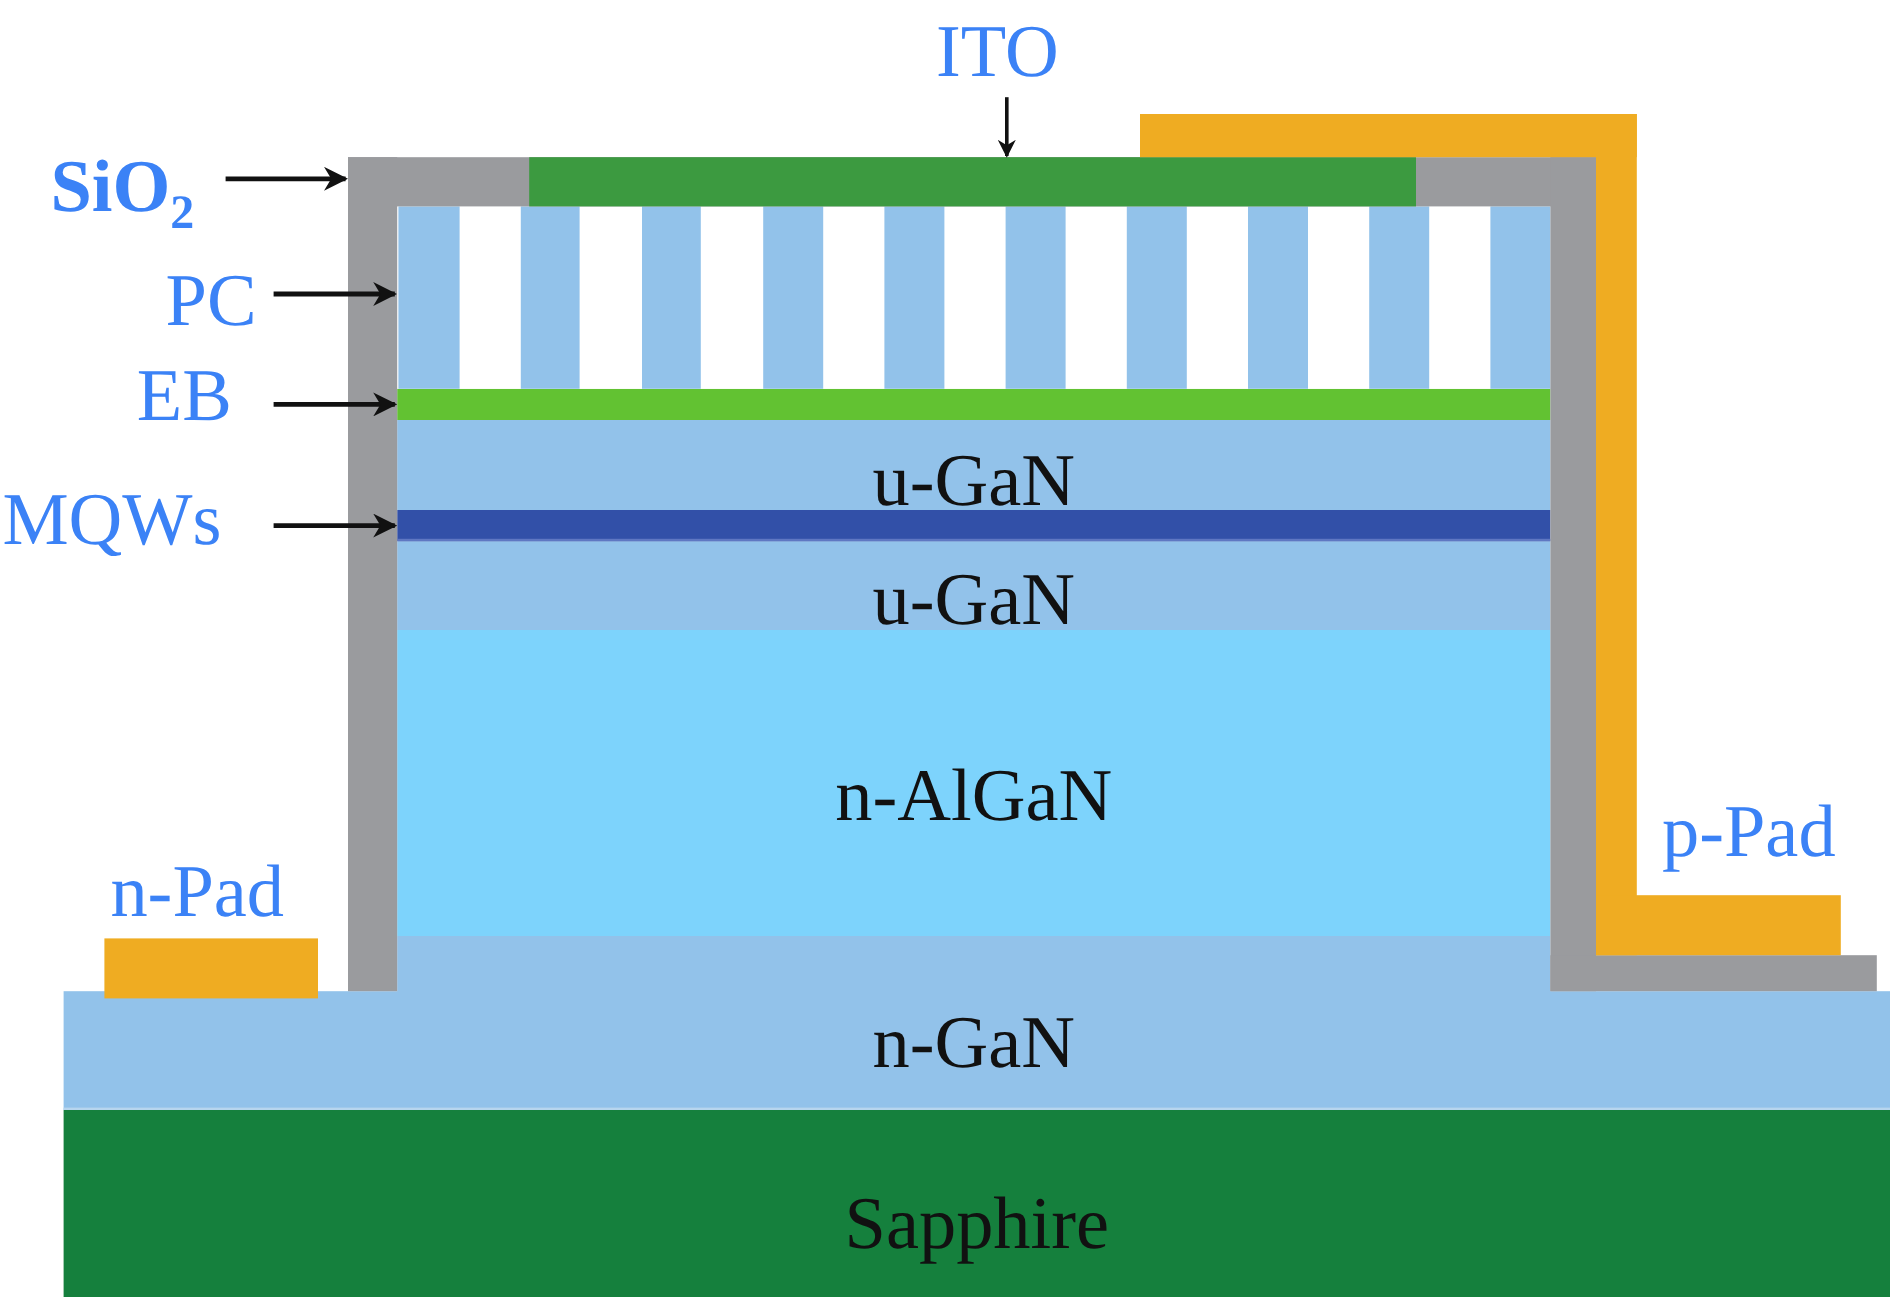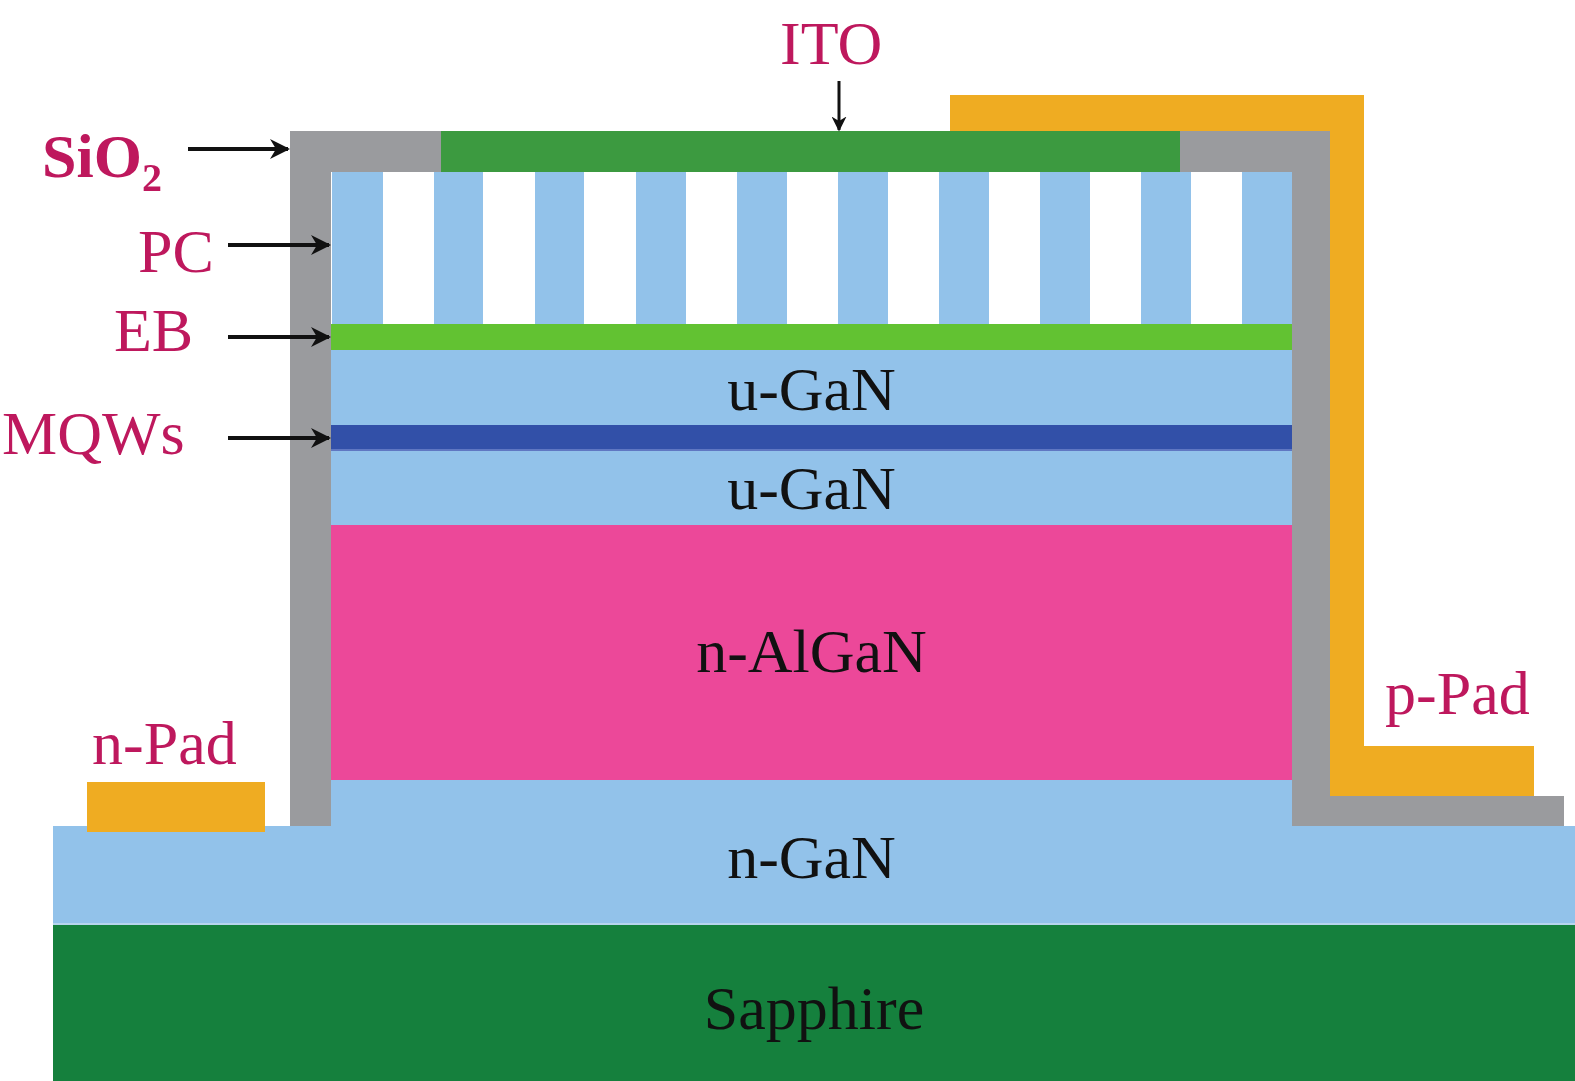--- a/index.html
+++ b/index.html
@@ -1,34 +1,34 @@
 <!DOCTYPE html>
 <html><head>
 <meta charset="utf-8">
 <style>
   html, body { margin:0; padding:0; background:#ffffff; }
   body { width:1575px; height:1081px; position:relative; overflow:hidden; font-family:"Liberation Serif","DejaVu Serif",serif; }
   .abs { position:absolute; }
-  .lbl { position:absolute; color:#be185d; font-size:62px; line-height:1; white-space:nowrap; }
-  .layer-text { position:absolute; left:0; right:0; text-align:center; color:#111; font-size:62px; line-height:1; }
+  .lbl { position:absolute; color:#3b82f6; font-size:62px; line-height:1; white-space:nowrap; }
+  .layer-text { position:absolute; left:0; right:0; text-align:center; color:#111; font-size:62px; line-height:1;margin-top:12px; }
   svg { position:absolute; left:0; top:0; }
   sub { font-size:40px; vertical-align:-14px; }
 </style>
 </head>
 <body>
 
 <div class="abs" style="left:53px;top:925px;width:1522px;height:156px;background:#15803d;">
   <div class="layer-text" style="top:52px;">Sapphire</div>
 </div>
 
 <div class="abs" style="left:53px;top:826px;width:1522px;height:99px;background:#92c2ea;border-bottom:2px solid #b7d5ee;box-sizing:border-box;"></div>
 <div class="abs" style="left:331px;top:780px;width:961px;height:50px;background:#92c2ea;"></div>
 <div class="layer-text" style="left:331px;width:961px;top:826px;">n-GaN</div>
 
-<div class="abs" style="left:331px;top:525px;width:961px;height:255px;background:#ec4899;">
+<div class="abs" style="left:331px;top:525px;width:961px;height:255px;background:#7dd3fc;">
   <div class="layer-text" style="top:95px;">n-AlGaN</div>
 </div>
 
 <div class="abs" style="left:331px;top:451px;width:961px;height:74px;background:#92c2ea;">
   <div class="layer-text" style="top:6px;">u-GaN</div>
 </div>
 
 <div class="abs" style="left:331px;top:425px;width:961px;height:26px;background:#3250a8;border-bottom:2px solid #5f77c2;box-sizing:border-box;"></div>
 
 <div class="abs" style="left:331px;top:350px;width:961px;height:75px;background:#92c2ea;">

